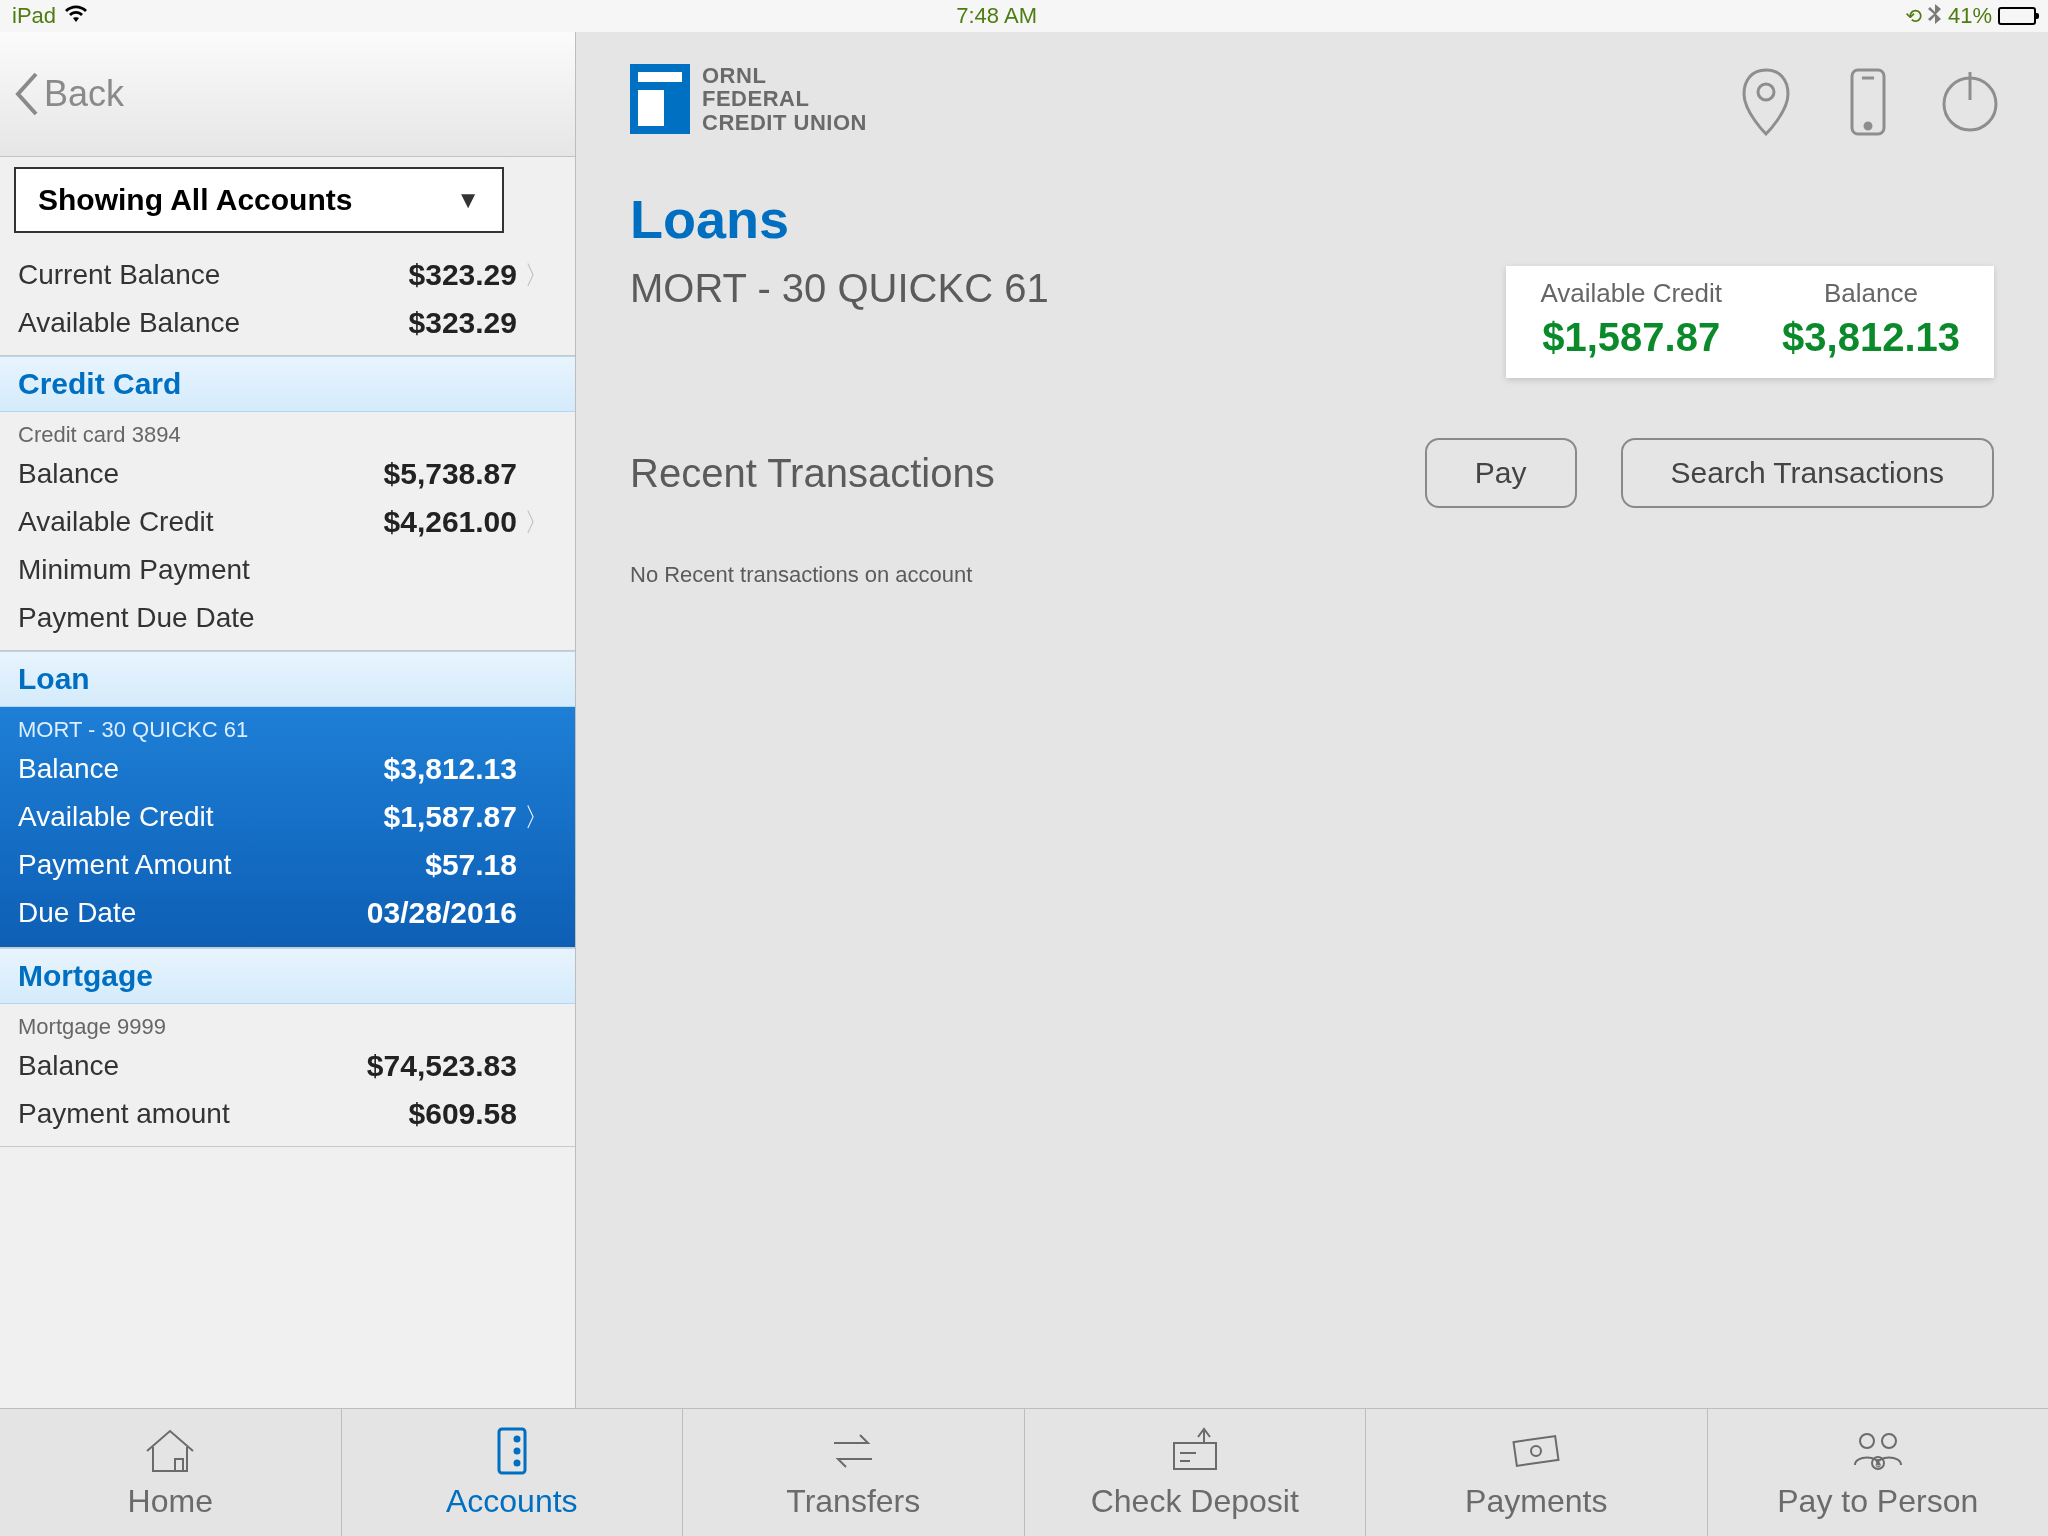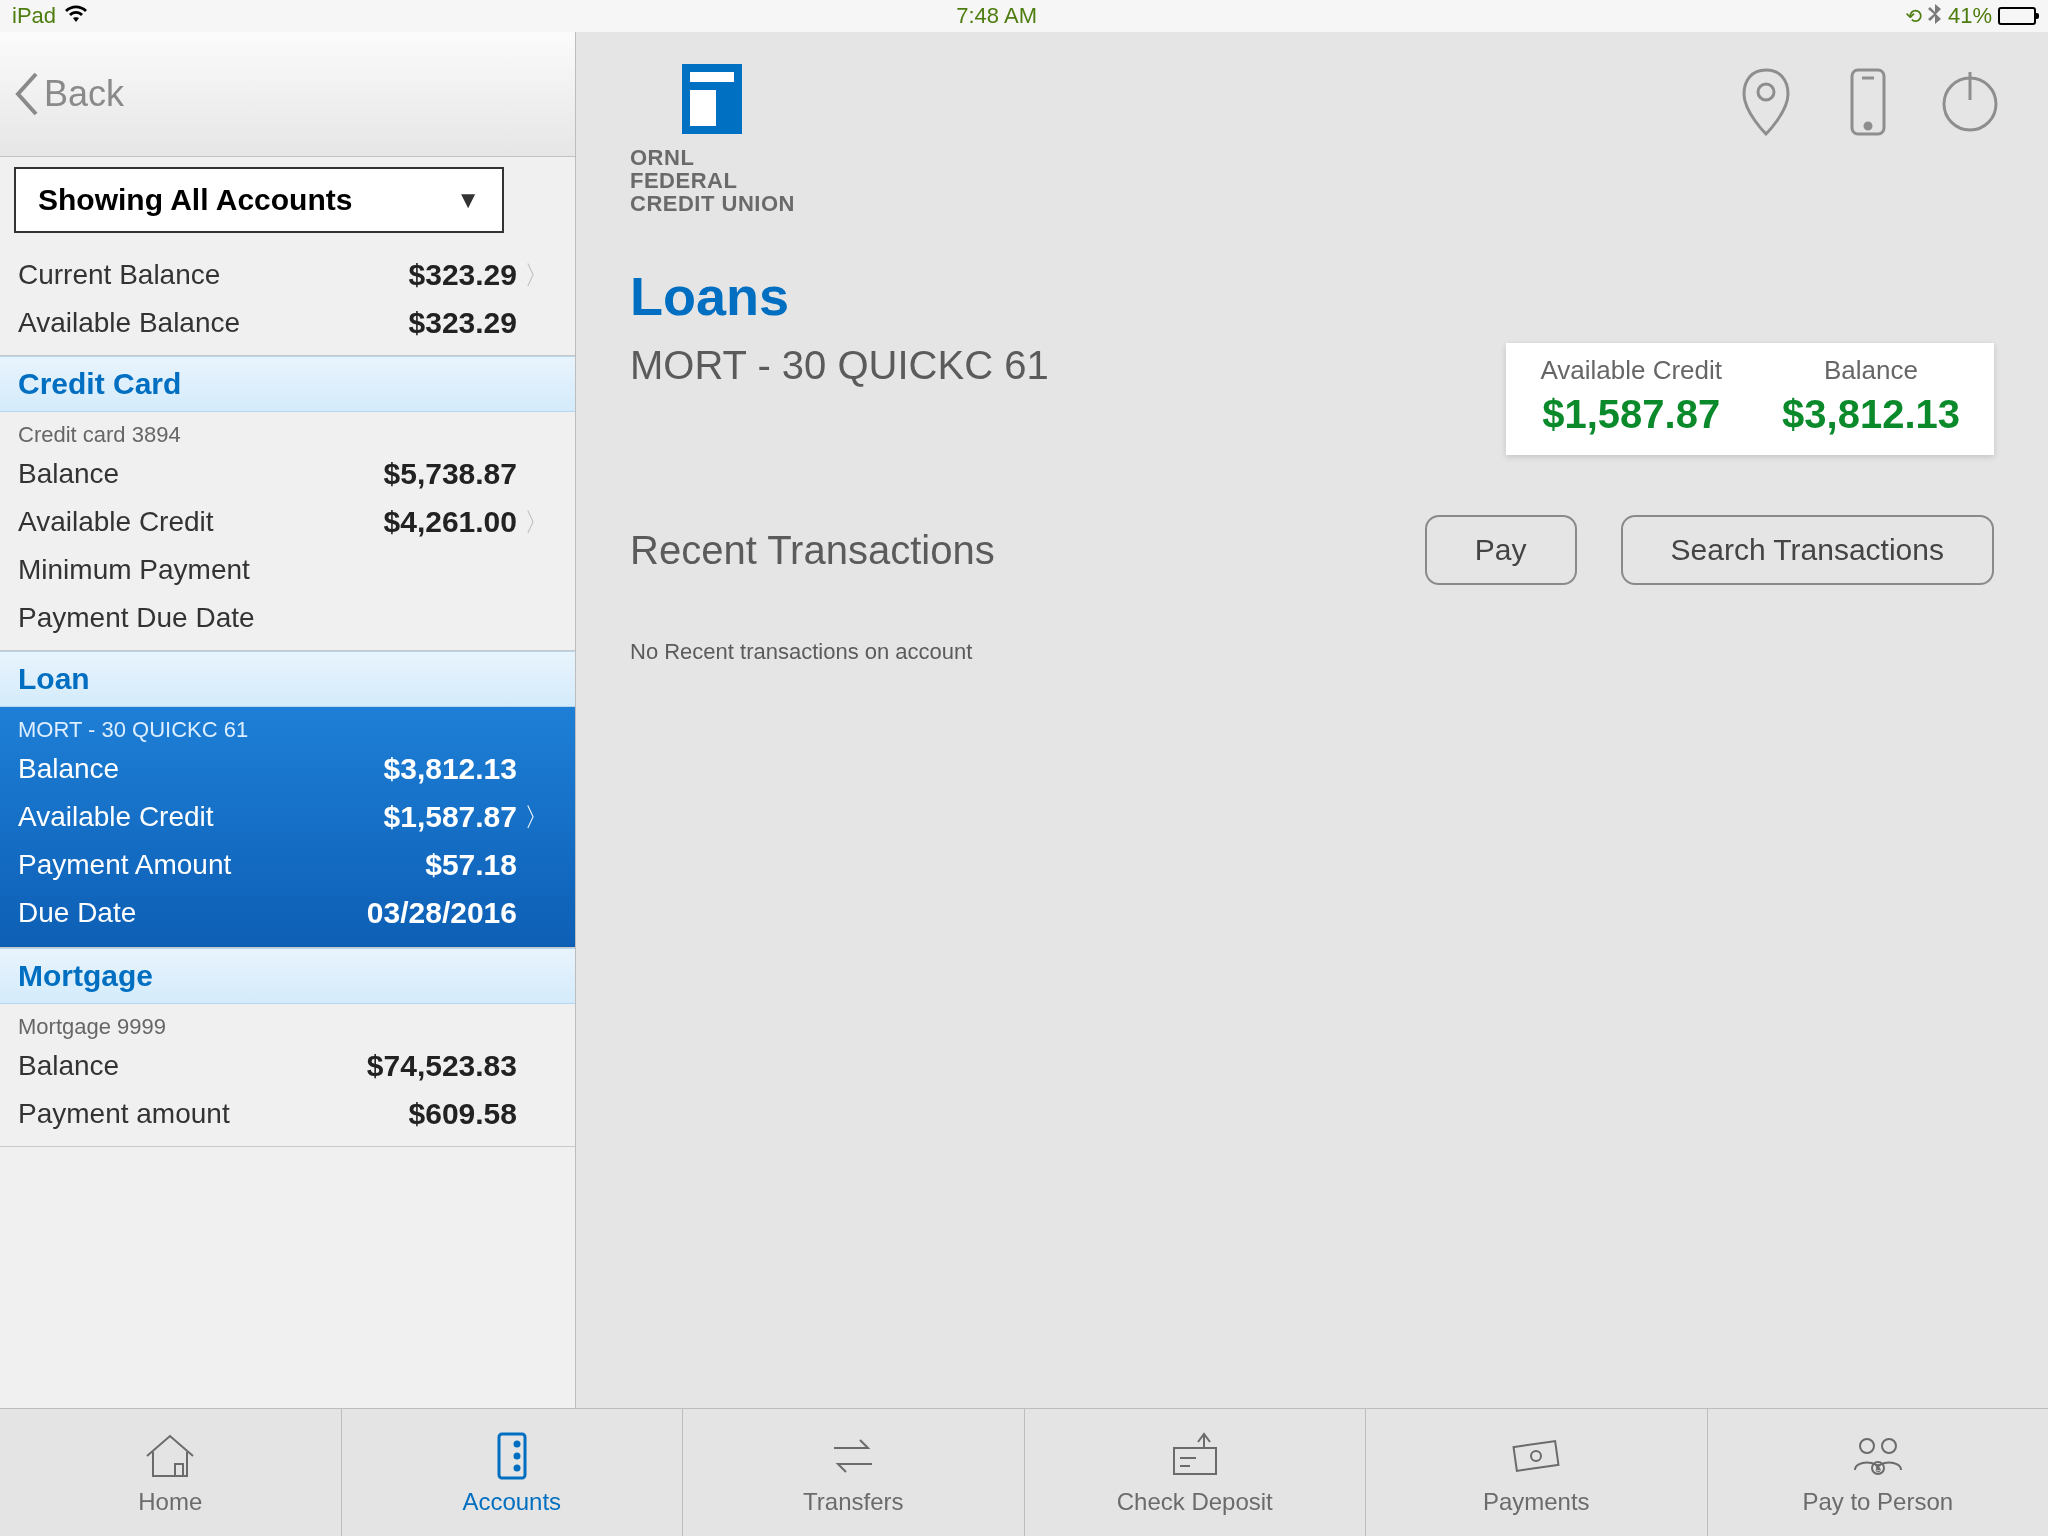--- a/index.html
+++ b/index.html
@@ -37,21 +37,21 @@
   
   .subacct-name { font-size:22px; color:#666; padding:10px 18px 2px; }
   
   .selected { background: linear-gradient(#1e7fd6, #0d5fb5); color:#fff !important; }
   .selected .acct-label, .selected .acct-value, .selected .subacct-name, .selected .chevron { color:#fff !important; }
   .selected .subacct-name { color: #dceeff !important; }
   
   
   .main { flex:1; background: #e5e5e5; padding: 0; position: relative; }
   .main-header { display:flex; align-items:flex-start; padding: 20px 40px 0 54px; }
-  .logo { display:flex; align-items:center; gap:12px; padding-top:12px;flex-direction:column;}
+  .logo { display:flex; align-items:center; gap:12px; padding-top:12px;}
   .logo-box { width:60px; height:70px; background:#0070c2; position:relative; }
   .logo-box::before { content:""; position:absolute; left:8px; top:8px; right:8px; height:10px; background:#fff; }
   .logo-box::after { content:""; position:absolute; left:8px; top:26px; width:26px; bottom:8px; background:#fff; }
   .logo-inner { position:absolute; left:40px; top:30px; width:10px; height:30px; background:#0070c2; }
   .logo-text { font-size:22px; font-weight:800; color:#6a6a6a; line-height:1.05; letter-spacing:0.5px; }
   .header-icons { margin-left:auto; display:flex; gap:46px; padding-top:14px; padding-right:10px; }
   .hicon { width:56px; height:72px; color:#8e8e8e; }
   
   .page-title { padding: 50px 54px 10px; }
   .page-title h1 { font-size:54px; font-weight:800; color:#006fc1; }
@@ -69,21 +69,21 @@
   .rt-title { font-size:40px; color:#5b5b5b; flex:1; }
   .pill-btn { border:2px solid #8a8a8a; border-radius:14px; padding:16px 48px; font-size:30px; color:#444; background:transparent; }
   
   .no-tx { padding: 54px 54px; font-size:22px; color:#5b5b5b; }
   
   
   .tabbar { height:128px; background:#e4e4e4; border-top:1px solid #bdbdbd; display:flex; }
   .tab { flex:1; border-right:1px solid #bdbdbd; display:flex; flex-direction:column; align-items:center; justify-content:center; gap:6px; color:#6b6b6b; }
   .tab:last-child{border-right:none;}
   .tab.active { color:#006fc1; }
-  .tab-label { font-size:24px; }
+  .tab-label { font-size:32px; }
   .tab svg { width:58px; height:52px; }
 </style>
 </head>
 <body>
 
 <div class="status-bar">
   <div class="status-left">
     <span>iPad</span>
     <span class="wifi-icon">
       <svg width="24" height="18" viewBox="0 0 24 18">

